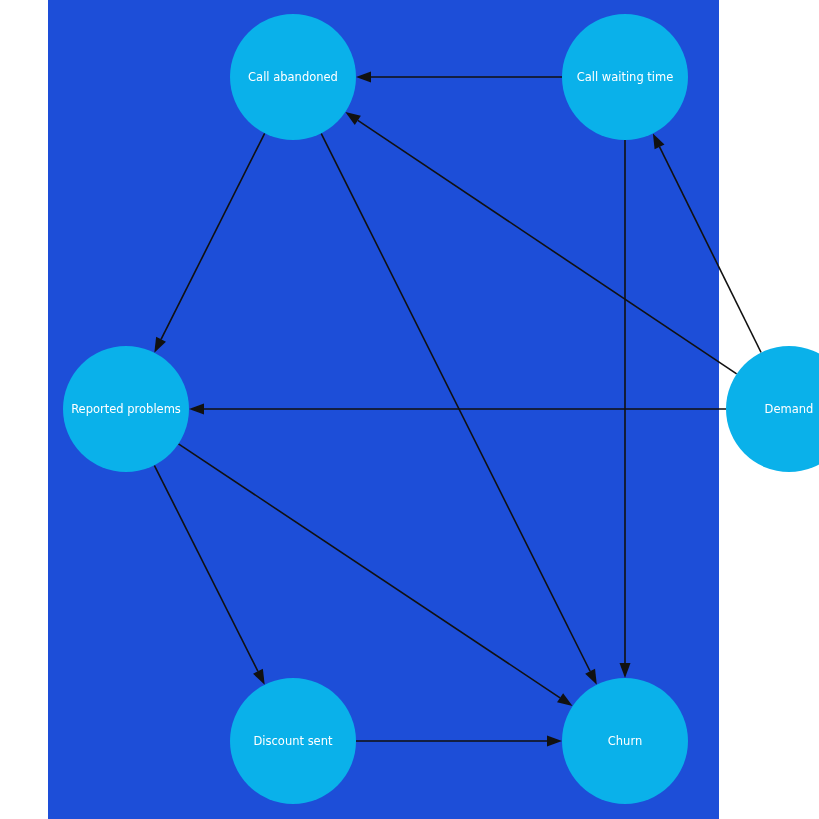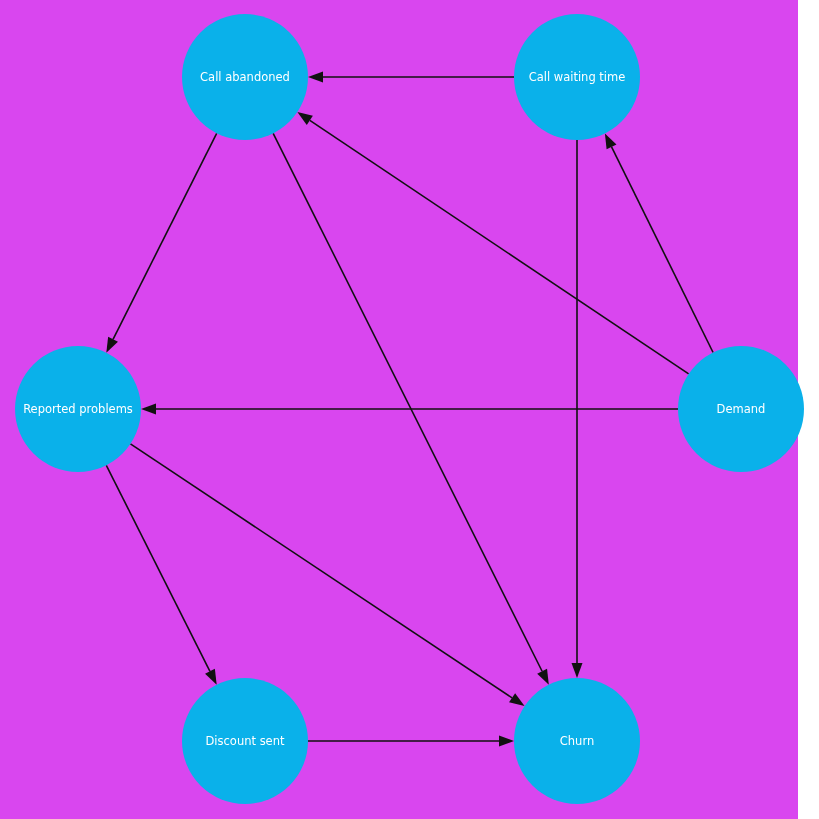--- a/index.html
+++ b/index.html
@@ -6,23 +6,24 @@
     margin: 0;
     padding: 0;
     background: #ffffff;
     width: 819px;
     height: 819px;
     overflow: hidden;
     font-family: "DejaVu Sans", sans-serif;
   }
   #graph-wrap {
     position: relative;
-    width: 798px;
+    width: 671px;
     height: 819px;
-    background: #d946ef;
+    background: #1d4ed8;
+    margin-left: 48px;
   }
   svg { display: block; }
   .edge-line {
     fill: none;
     stroke-width: 1.6px;
   }
   .arrow-head {
     stroke: none;
   }
   .node-label {

